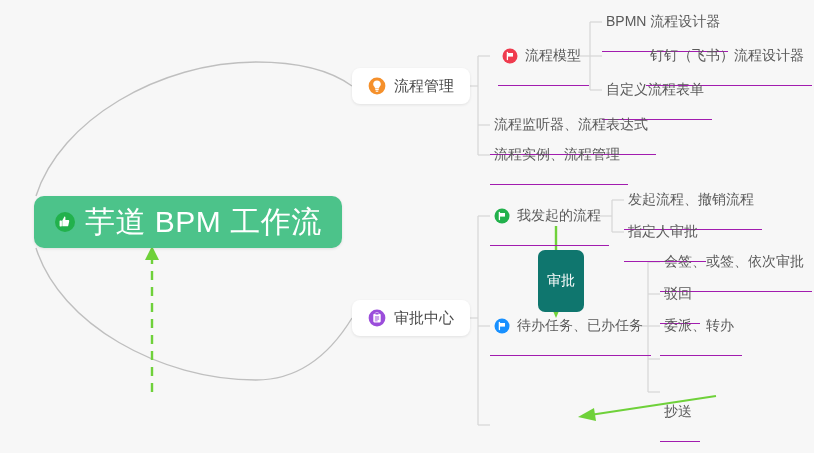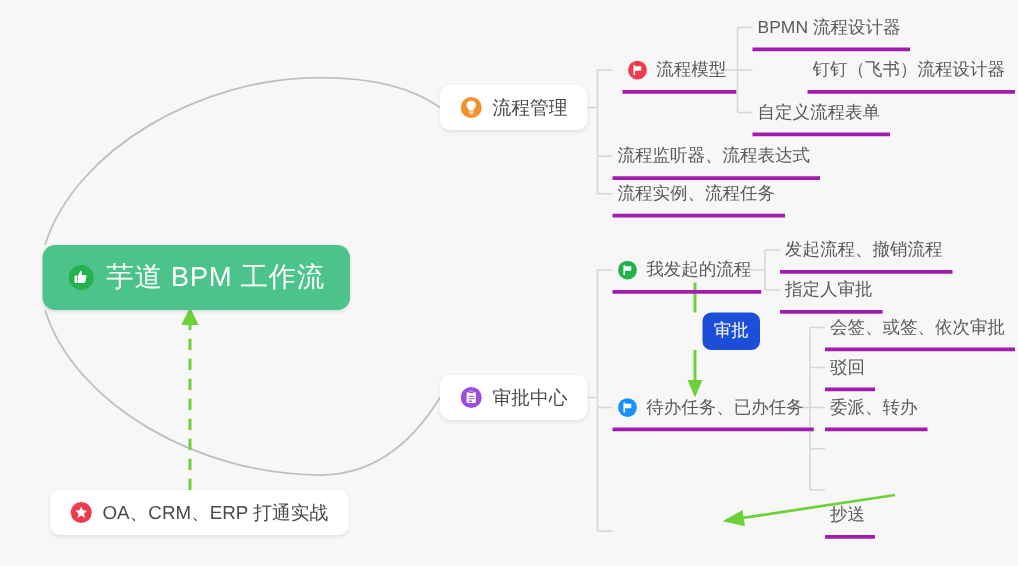--- a/index.html
+++ b/index.html
@@ -18,58 +18,57 @@
     position:absolute;
     display:flex;align-items:center;gap:9px;
     background:#4cc38a;
     border-radius:10px;
     padding:0 20px;
     height:52px;
     box-shadow:0 1px 3px rgba(0,0,0,.10);
     white-space:nowrap;
   }
   .root-node .root-label{
-    color:#ffffff;font-size:22px;letter-spacing:.5px;
+    color:#ffffff;font-size:30px;letter-spacing:.5px;
   }
 
   
   .card-node{
     position:absolute;
     display:flex;align-items:center;gap:8px;
     background:#ffffff;
     border-radius:8px;
     padding:0 16px;
     height:36px;
     box-shadow:0 1px 3px rgba(0,0,0,.09);
     white-space:nowrap;
   }
   .card-node .card-label{color:#4a4a4a;font-size:15px;}
 
   
   .leaf-node{
     position:absolute;
     display:flex;align-items:center;gap:7px;
     height:26px;
-    padding:0 8px 3px 4px;
-    border-bottom:3px solid #a21caf;
+    padding:0 8px 16px 4px;
+    border-bottom:1px solid #a21caf;
     white-space:nowrap;
     background:transparent;
   }
   .leaf-node .leaf-label{color:#5a5a5a;font-size:14px;}
 
   
   .badge-node{
     position:absolute;
     display:flex;align-items:center;justify-content:center;
-    background:#1d4ed8;
+    background:#0f766e;
     border-radius:7px;
     height:30px;
-    padding:0 9px;
-    white-space:nowrap;
-    margin-left:24px;
+    padding:16px 9px;
+    white-space:nowrap;
   }
   .badge-node .badge-label{color:#ffffff;font-size:14px;}
 
   
   .ic{display:inline-flex;align-items:center;justify-content:center;flex:0 0 auto;}
   .ic svg{display:block;}
 </style>
 </head>
 <body>
 
@@ -170,21 +169,21 @@
     <span class="leaf-label">钉钉（飞书）流程设计器</span>
   </div>
   <div class="leaf-node" style="left:602px;top:77px;">
     <span class="leaf-label">自定义流程表单</span>
   </div>
 
   <div class="leaf-node" style="left:490px;top:112px;">
     <span class="leaf-label">流程监听器、流程表达式</span>
   </div>
   <div class="leaf-node" style="left:490px;top:142px;">
-    <span class="leaf-label">流程实例、流程任务</span>
+    <span class="leaf-label">流程实例、流程管理</span>
   </div>
 
   <div class="card-node" style="left:352px;top:300px;">
     <span class="ic">
       <svg width="18" height="18" viewBox="0 0 18 18">
         <circle cx="9" cy="9" r="8.4" fill="#9b4ddb"></circle>
         <rect x="5.3" y="4.8" width="7.4" height="8.6" rx="1.1" fill="#ffffff"></rect>
         <rect x="7.2" y="3.6" width="3.6" height="2.1" rx="0.8" fill="#ffffff"></rect>
         <rect x="7.2" y="3.9" width="3.6" height="1.6" rx="0.7" fill="#9b4ddb"></rect>
         <rect x="6.7" y="7.5" width="4.6" height="0.95" rx="0.45" fill="#9b4ddb"></rect>
@@ -235,23 +234,14 @@
     <span class="leaf-label">驳回</span>
   </div>
   <div class="leaf-node" style="left:660px;top:313px;">
     <span class="leaf-label">委派、转办</span>
   </div>
   <div class="leaf-node" style="left:660px;top:399px;text-align:right;">
     <span class="leaf-label">抄送</span>
   </div>
 
 
-  <div class="card-node" style="left:40px;top:392px;">
-    <span class="ic">
-      <svg width="18" height="18" viewBox="0 0 18 18">
-        <circle cx="9" cy="9" r="8.4" fill="#ef3b4e"></circle>
-        <path d="M9 4.1 L10.35 7.25 L13.7 7.55 L11.15 9.8 L11.92 13.1 L9 11.35 L6.08 13.1 L6.85 9.8 L4.3 7.55 L7.65 7.25 Z" fill="#ffffff"></path>
-      </svg>
-    </span>
-    <span class="card-label">OA、CRM、ERP 打通实战</span>
-  </div>
 
 </div>
 
 </body></html>

